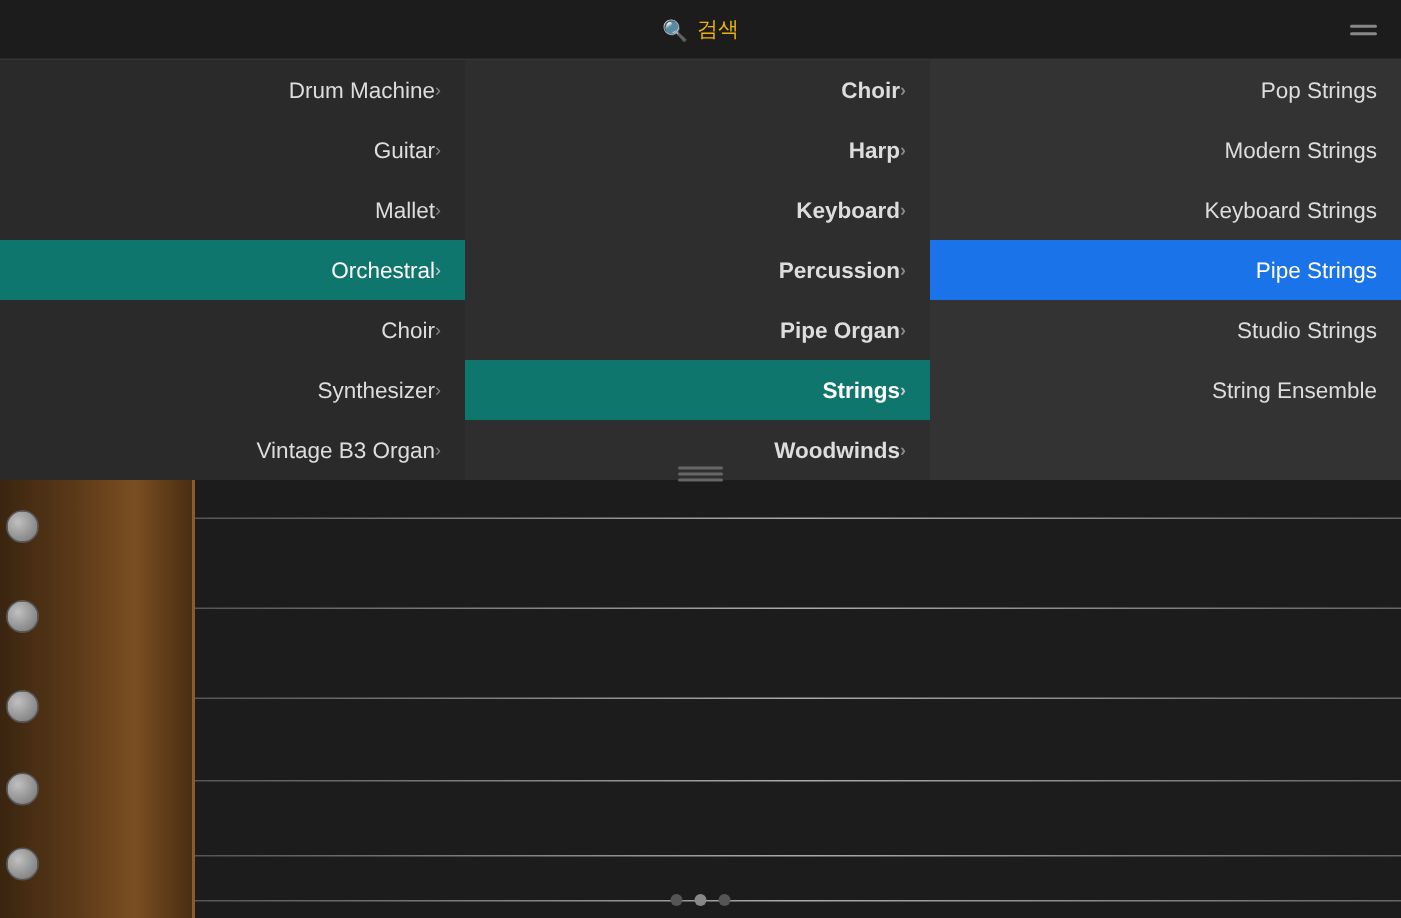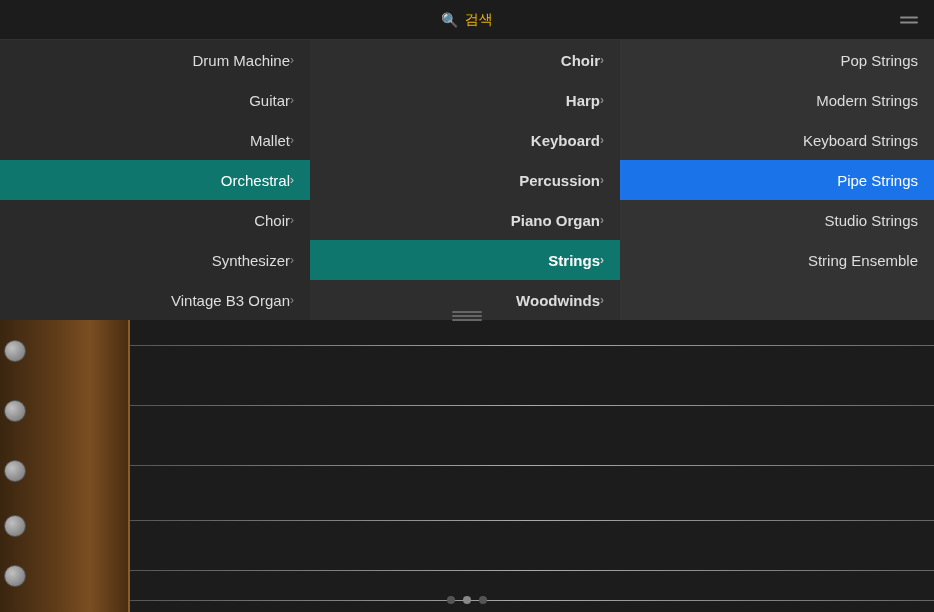--- a/index.html
+++ b/index.html
@@ -283,21 +283,21 @@
       </div>
       <div class="menu-item">
         <span>Keyboard</span>
         <span class="chevron">›</span>
       </div>
       <div class="menu-item">
         <span>Percussion</span>
         <span class="chevron">›</span>
       </div>
       <div class="menu-item">
-        <span>Piano Organ</span>
+        <span>Pipe Organ</span>
         <span class="chevron">›</span>
       </div>
       <div class="menu-item selected">
         <span>Strings</span>
         <span class="chevron">›</span>
       </div>
       <div class="menu-item">
         <span>Woodwinds</span>
         <span class="chevron">›</span>
       </div>

